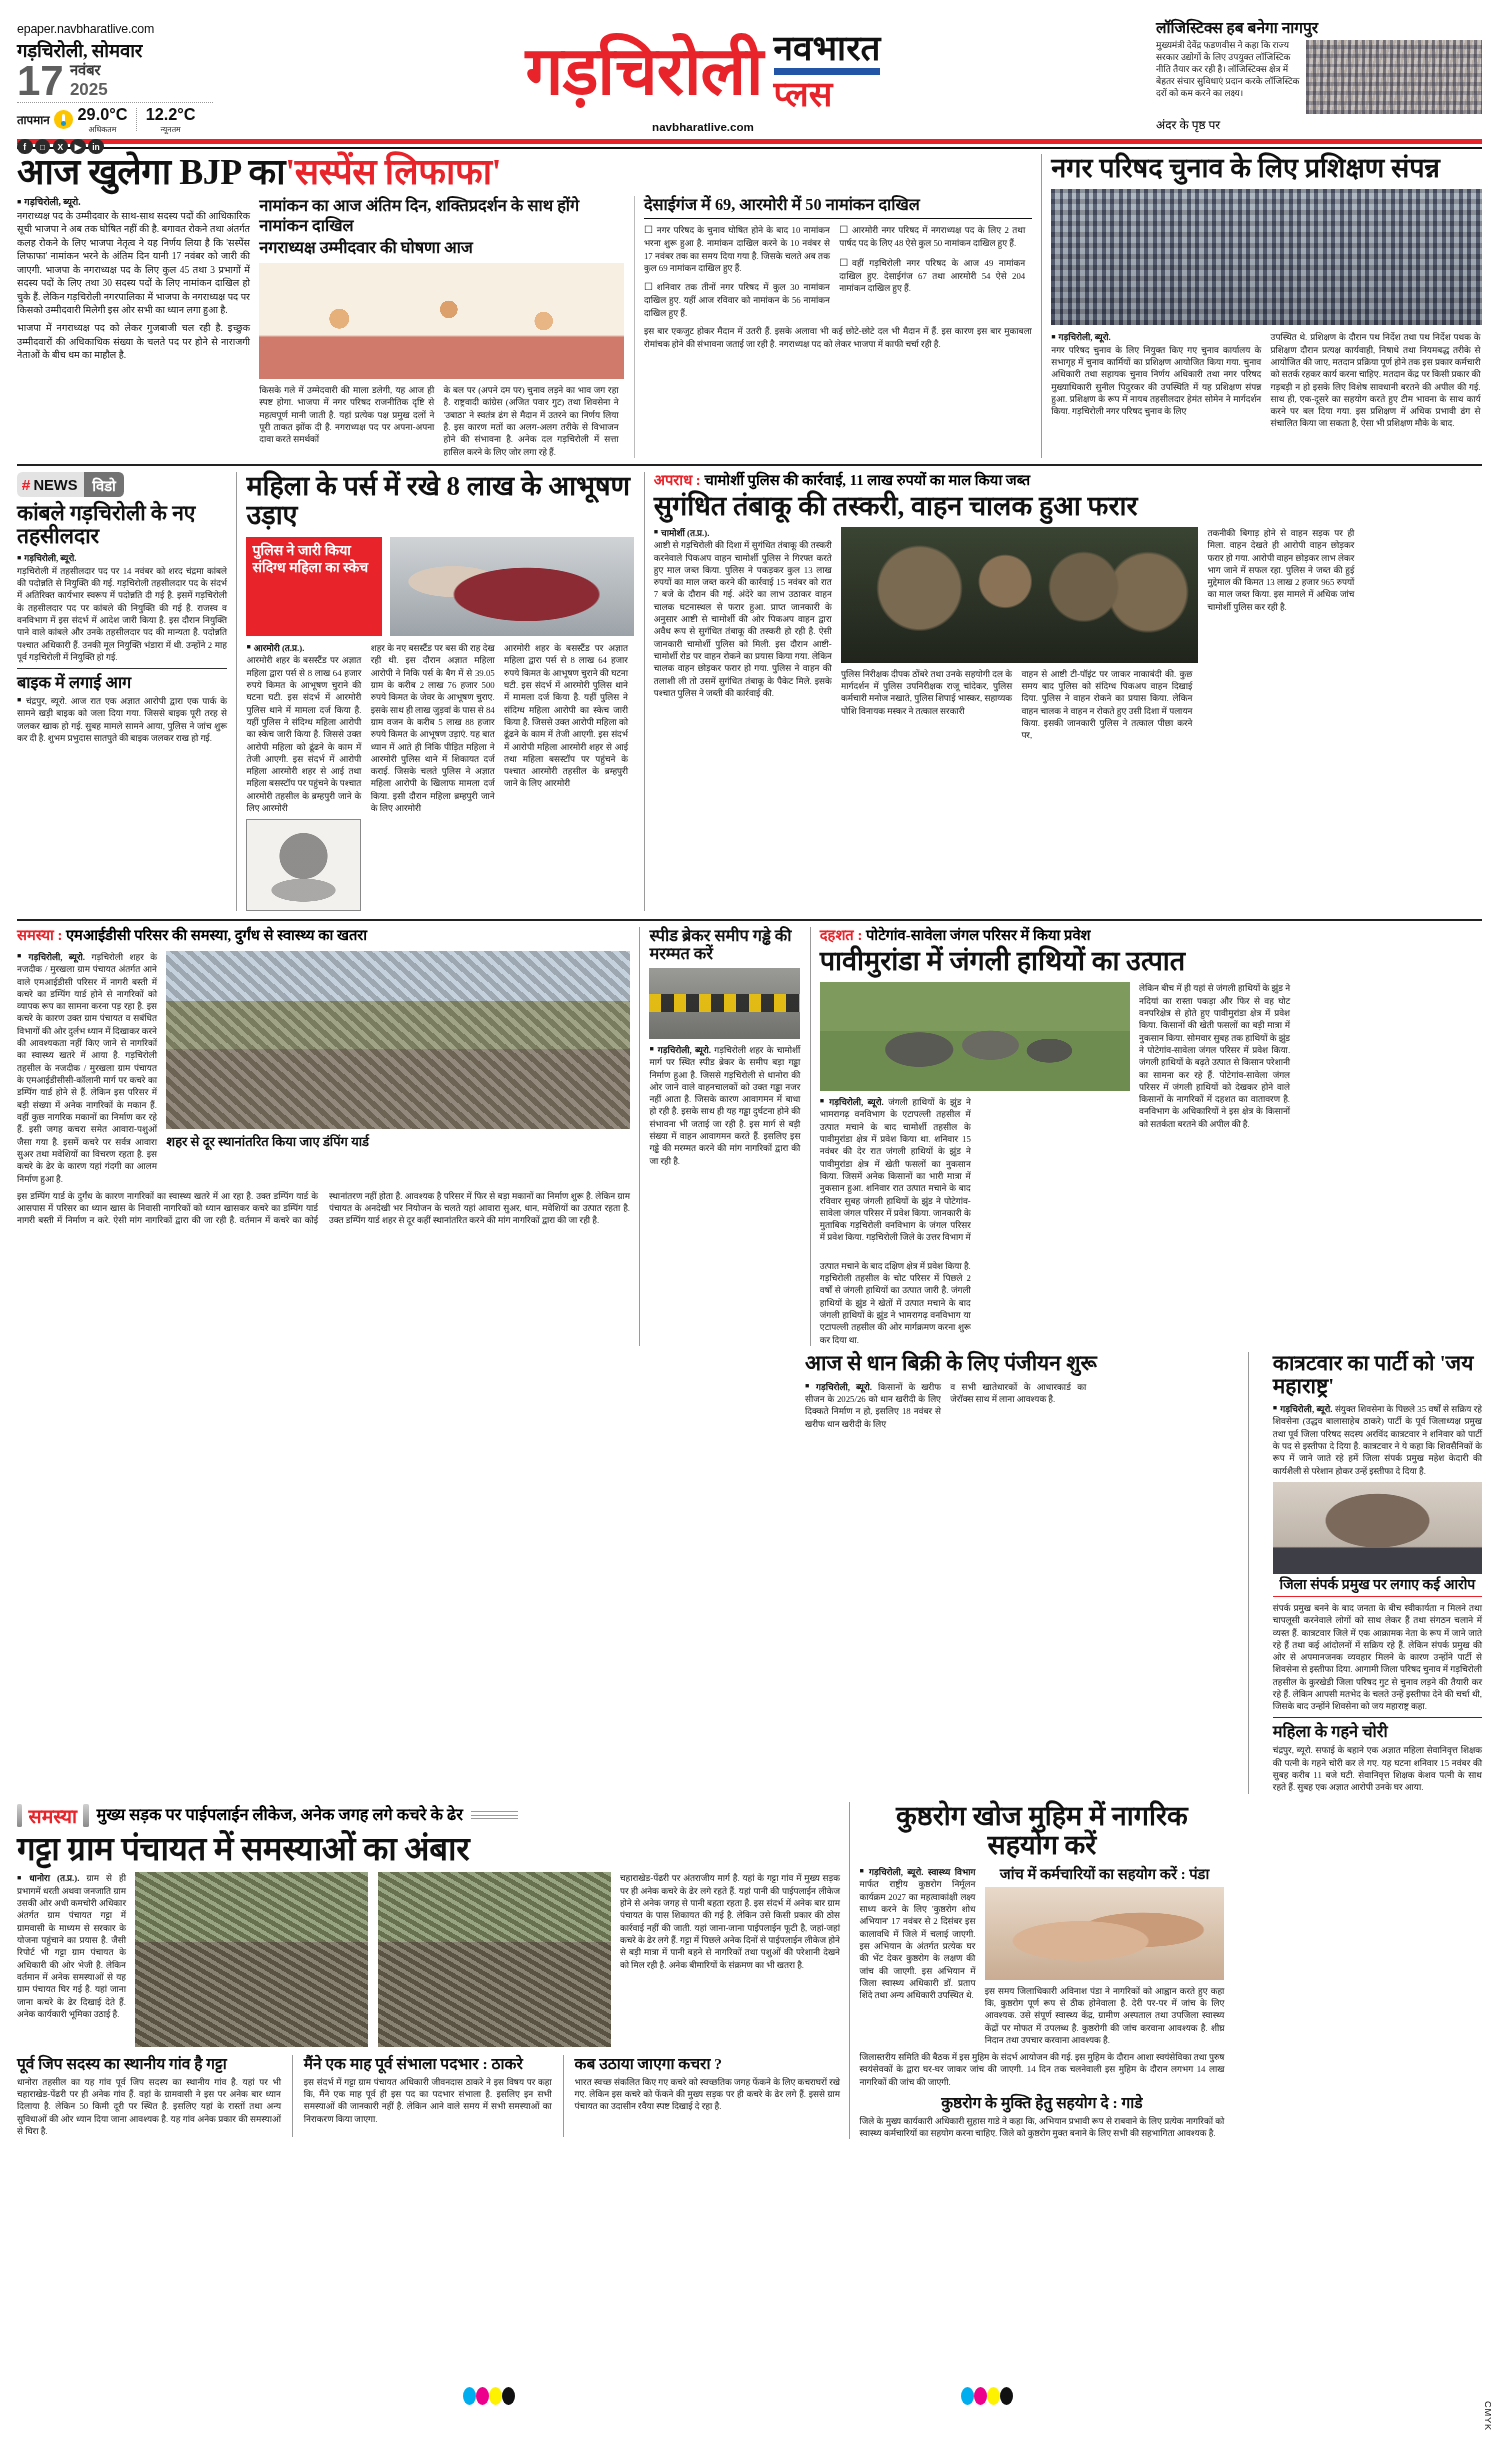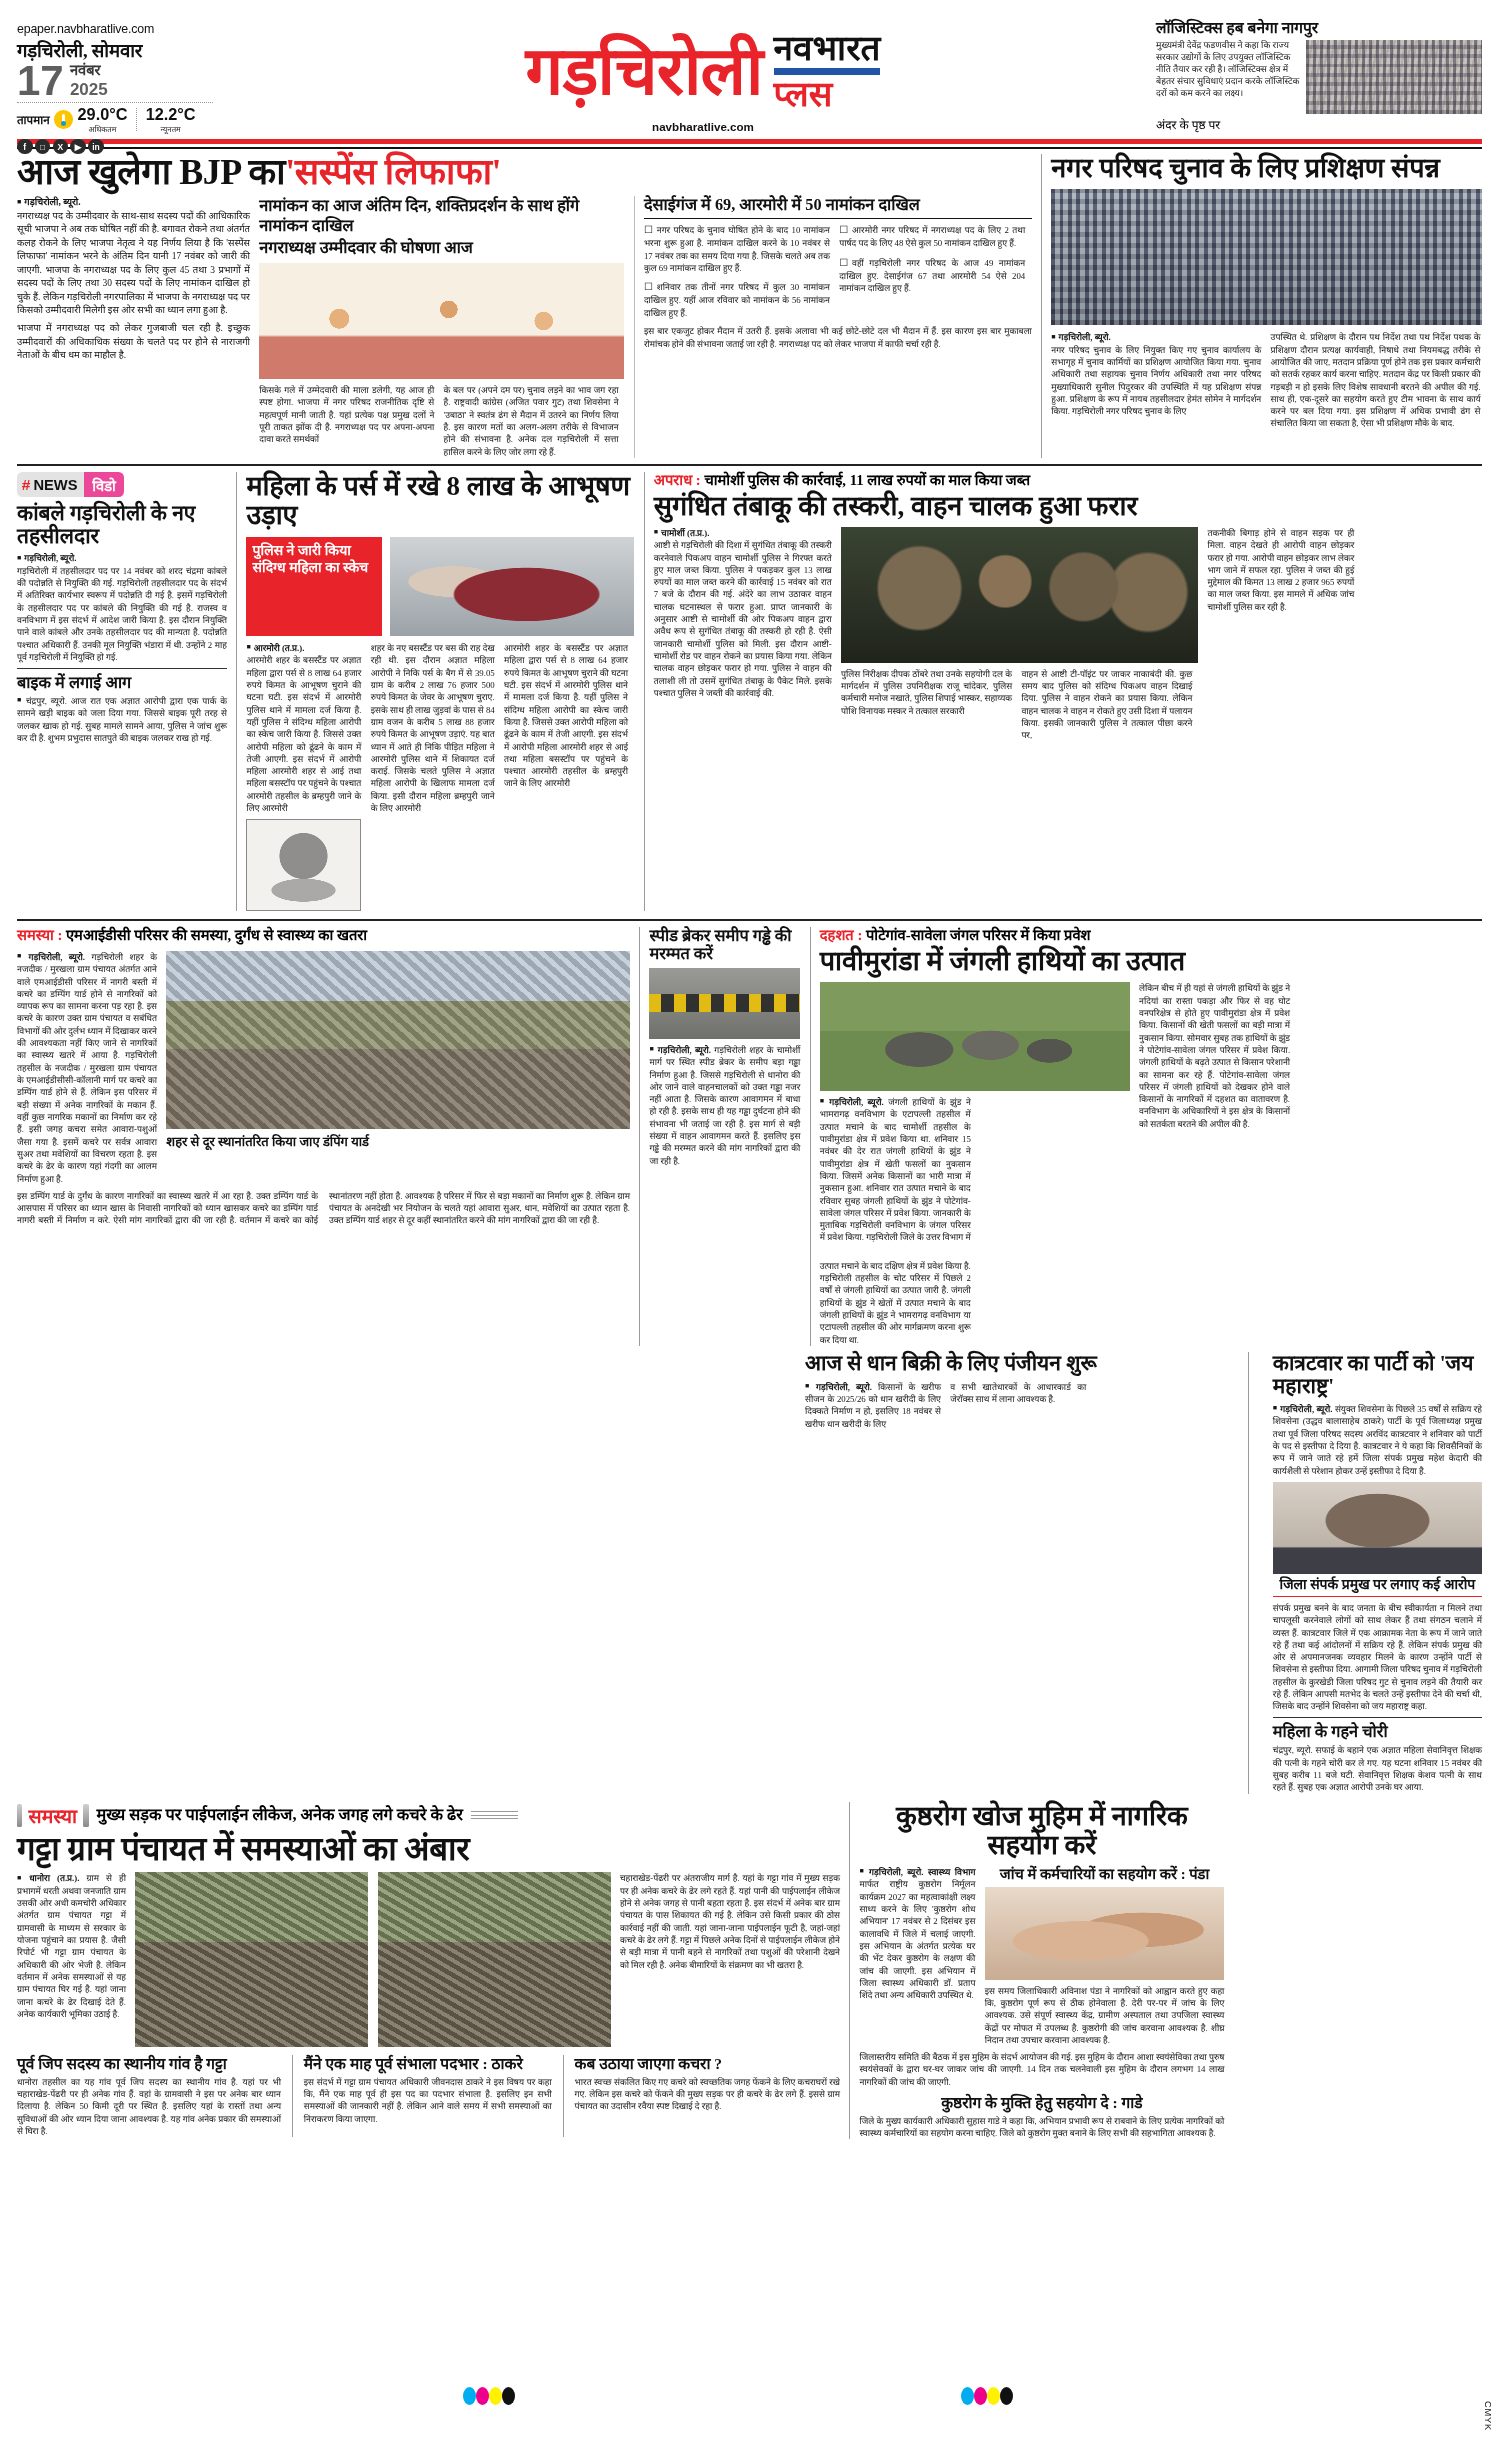--- a/index.html
+++ b/index.html
@@ -148,21 +148,21 @@
   .ph-paddy::after{content:"";position:absolute;inset:0;
     background: repeating-linear-gradient(75deg, rgba(255,255,255,.14) 0 3.1px, rgba(30,50,20,.2) 3.1px 7px);}
 
   .cap { font-size: 8.5px; line-height:1.25; color:#111; padding-top:1.6px; }
 
   
   .news-badge { display:inline-flex; align-items:stretch; border-radius:5.4px; overflow:hidden; }
   .nb-left { background:#e3e3e3; padding:2.3px 7px 2.3px 4.7px; display:flex; align-items:center; gap:3.1px;}
   .nb-hash { color:#e8232a; font-weight:900; font-size:15.5px; font-family:"Liberation Sans",sans-serif;}
   .nb-news { font-weight:900; font-size:14.7px; color:#111; font-family:"Liberation Sans",sans-serif;}
-  .nb-right { background:#ec4899; color:#fff; font-weight:800; font-size:14.7px; padding:2.3px 7.8px; display:flex; align-items:center;}
+  .nb-right { background:#737373; color:#fff; font-weight:800; font-size:14.7px; padding:2.3px 7.8px; display:flex; align-items:center;}
 
   .redbox { background:#e8232a; color:#fff; font-weight:800; font-size:14px; line-height:1.22; padding:4.7px 6.2px; }
   .prob-tag { display:inline-flex; align-items:center; gap:6.2px; }
   .prob-tag .bar { width:5.4px; height:23px; background:linear-gradient(#d0d0d0,#8a8a8a); border-radius:1.6px;}
   .prob-tag .tag { color:#e8232a; font-weight:800; font-size:19.4px; }
   .tri-line { display:inline-block; width:47px; vertical-align:middle;}
   .tri-line i { display:block; border-top:1.6px solid #9a9a9a; margin:2.3px 0; }
   .bullet-sq::before{ content:"\2610"; font-size:10px; margin-right:3.9px;}
 
   

